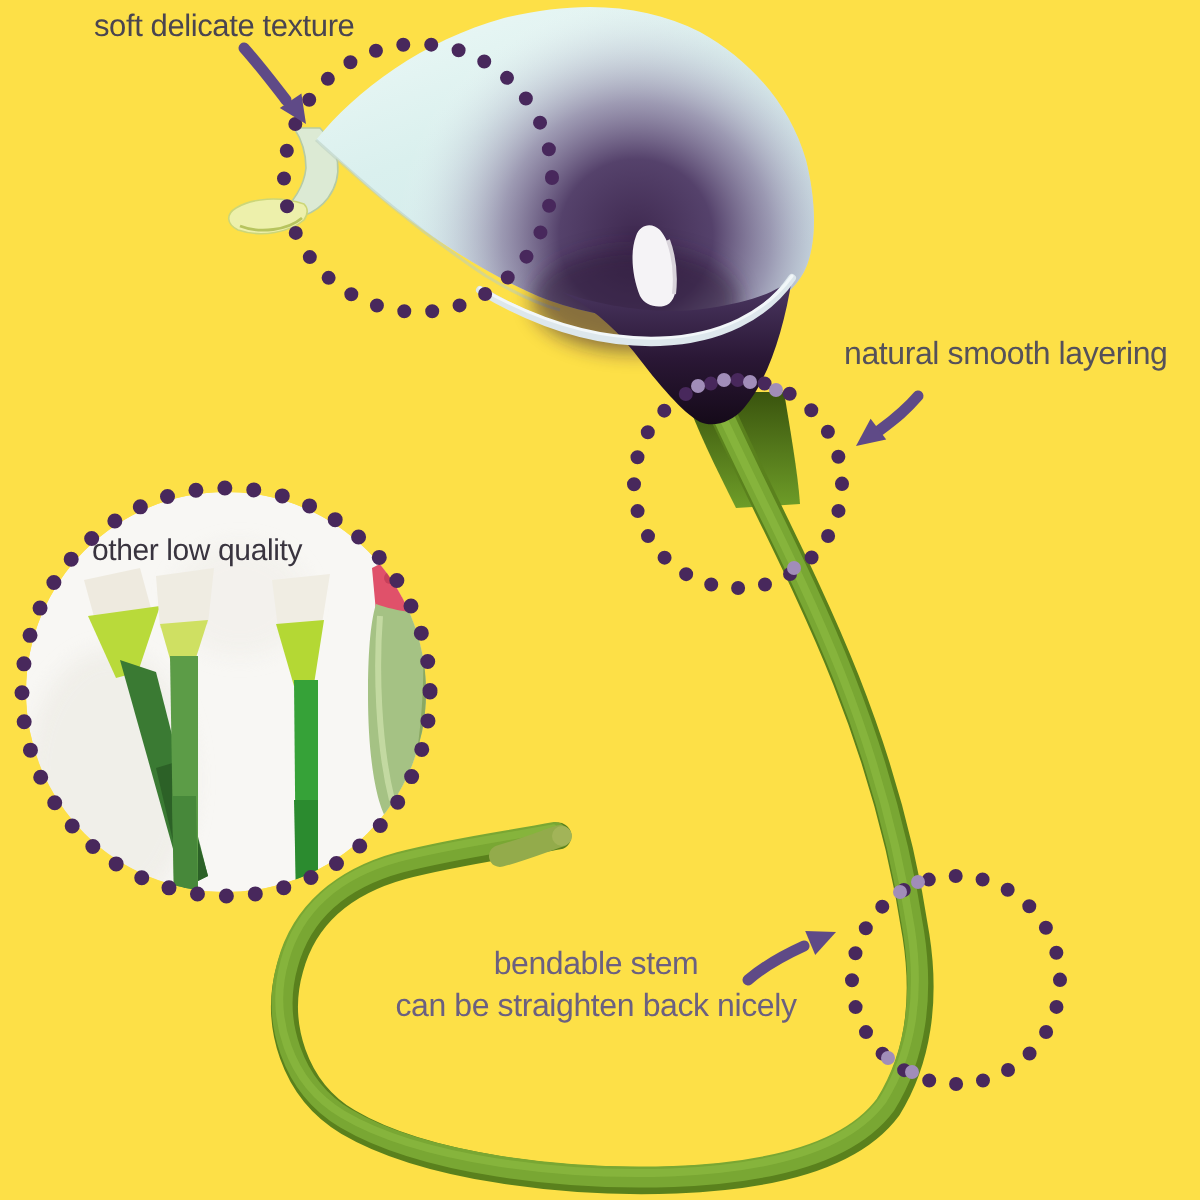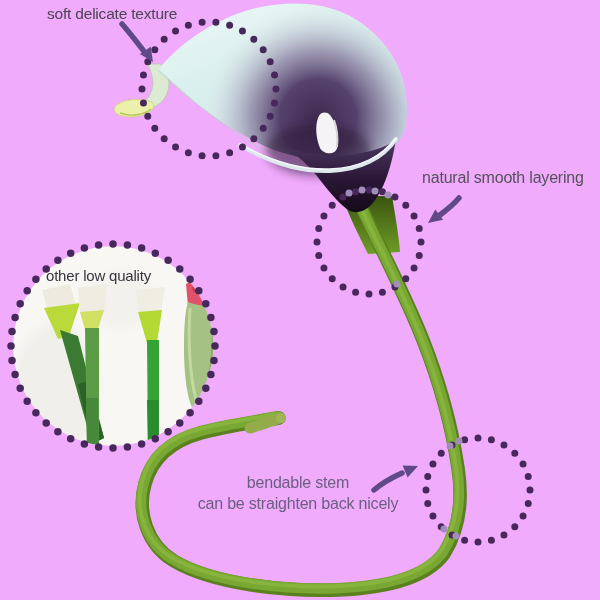--- a/index.html
+++ b/index.html
@@ -1,17 +1,17 @@
 <!DOCTYPE html>
 <html><head>
 <meta charset="utf-8">
 <style>
   html,body{margin:0;padding:0;background:#ffffff;}
   #stage{
-    position:relative;width:600px;height:600px;background:#f0abfc;overflow:hidden;
+    position:relative;width:600px;height:600px;background:#fde047;overflow:hidden;
     font-family:"Liberation Sans","DejaVu Sans",sans-serif;
   }
   #artwork{position:absolute;left:0;top:0;width:600px;height:600px;}
   .caption{position:absolute;z-index:2;letter-spacing:-0.2px;white-space:nowrap;}
   .cap-texture{left:47px;top:5px;font-size:15.5px;color:#4a4550;}
   .cap-layering{left:410px;top:169px;font-size:16px;color:#55515a;margin-left:12px;}
   .cap-lowquality{left:46px;top:267px;font-size:15px;color:#39343f;}
   .cap-bendable{left:170px;top:472px;width:256px;text-align:center;font-size:16px;
                 color:#6b6080;line-height:21px;white-space:normal;}
 </style>

